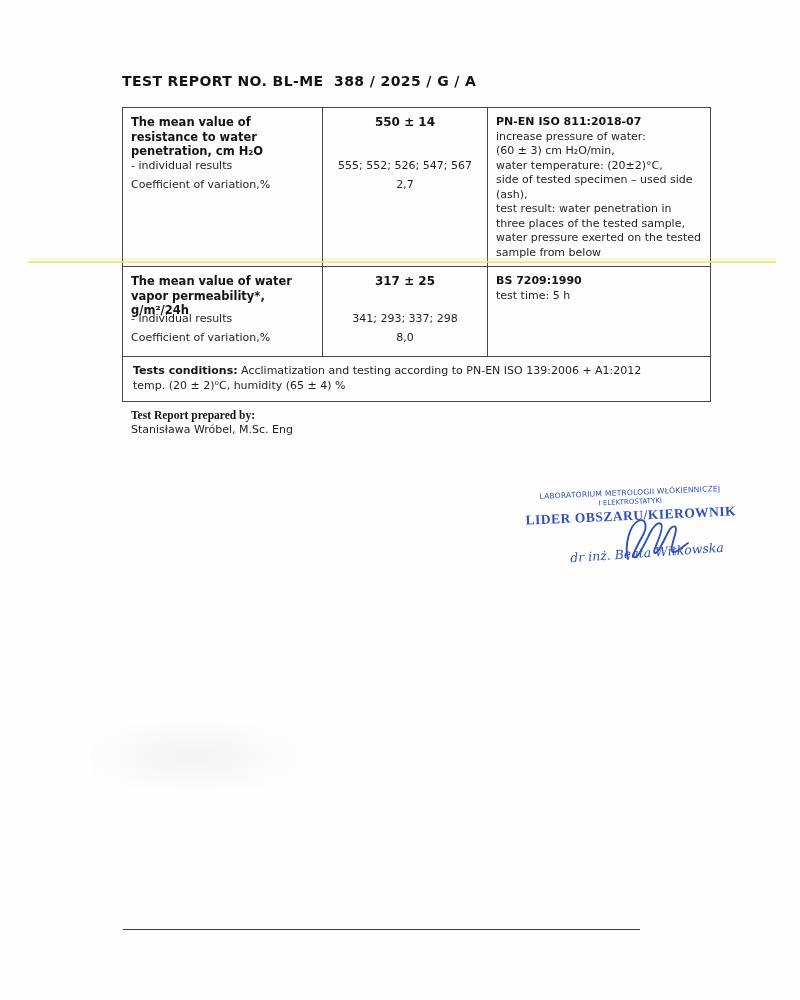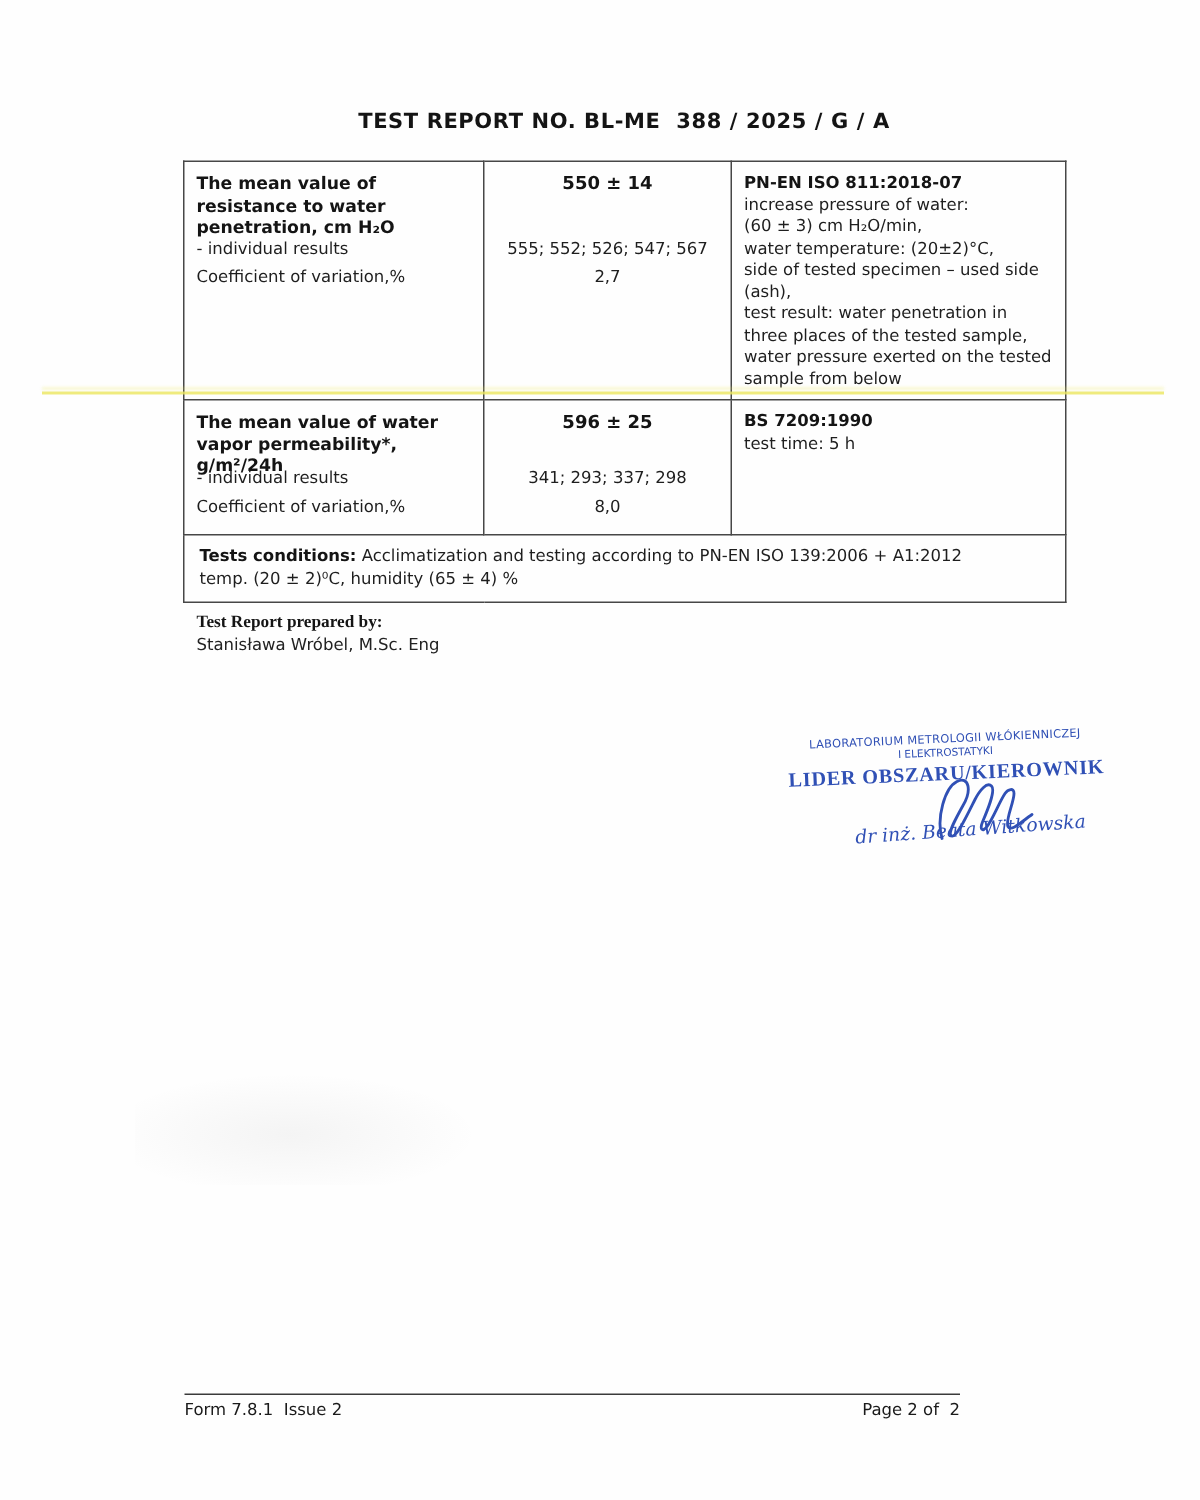--- a/index.html
+++ b/index.html
@@ -1,20 +1,20 @@
 <!DOCTYPE html>
 <html><head>
 <meta charset="utf-8">
 <style>
   * { margin:0; padding:0; box-sizing:border-box; }
   body { width:800px; height:1000px; background:#ffffff; font-family:"DejaVu Sans", sans-serif; color:#1e1e1e; position:relative; overflow:hidden; }
   .page { position:absolute; inset:0; background:#fefefe; }
   .pre { white-space:pre-wrap; }
 
-  .doc-title { position:absolute; top:73px; left:122px; width:588px; text-align:center;
+  .doc-title { position:absolute; top:73px; left:122px; width:588px; 
                font-size:14px; font-weight:bold; color:#141414; letter-spacing:0.4px; }
 
   table.report { position:absolute; top:107px; left:122px; width:588px; border-collapse:collapse; table-layout:fixed; }
   table.report td, table.report th { border:1.5px solid #474747; vertical-align:top; }
   th.hdr { height:26px; font-size:12px; font-weight:bold; text-align:center; vertical-align:middle; color:#141414; }
   .col-param { width:200px; }
   .col-value { width:165px; }
   .col-remarks { width:223px; }
 
   td.cell { padding:7px 8px 6px 8px; font-size:11px; line-height:14px; }
@@ -98,21 +98,21 @@
       </td>
     </tr>
 
     <tr class="r2">
       <td class="cell">
         <div class="stack-main">The mean value of water vapor permeability*, g/m²/24h</div>
         <div class="stack-sub">- individual results</div>
         <div class="stack-sub">Coefficient of variation,%</div>
       </td>
       <td class="cell val">
-        <div class="stack-main">596 ± 25</div>
+        <div class="stack-main">317 ± 25</div>
         <div class="stack-sub">341; 293; 337; 298</div>
         <div class="stack-sub">8,0</div>
       </td>
       <td class="cell">
         <div class="remarks-title">BS 7209:1990</div>
         <div class="remarks-line">test time: 5 h</div>
       </td>
     </tr>
 
     <tr>
@@ -140,19 +140,15 @@
 
   <svg class="signature-svg" width="72" height="48" viewBox="0 0 72 48">
     <path d="M6 44 C2 30 8 10 16 6 C24 2 26 12 20 22 C15 31 10 40 12 42 C15 45 22 30 28 18 C31 12 36 6 39 9 C42 12 36 26 33 33 C31 38 33 40 36 36 C40 31 44 20 48 14 C50 11 54 10 54 14 C54 20 48 32 50 36 C52 40 60 32 66 28" fill="none" stroke="#3050b5" stroke-width="1.9" stroke-linecap="round"></path>
   </svg>
   <div class="signature-name">dr inż. Beata Witkowska</div>
 
 
   <div class="scan-smudge"></div>
 
   <div class="footer">
-    <div class="footer-row">
-      <span class="pre">Form 7.8.1  Issue 2</span>
-      <span class="pre">Page 2 of  2</span>
-    </div>
   </div>
 
 </div>
 
 </body></html>

